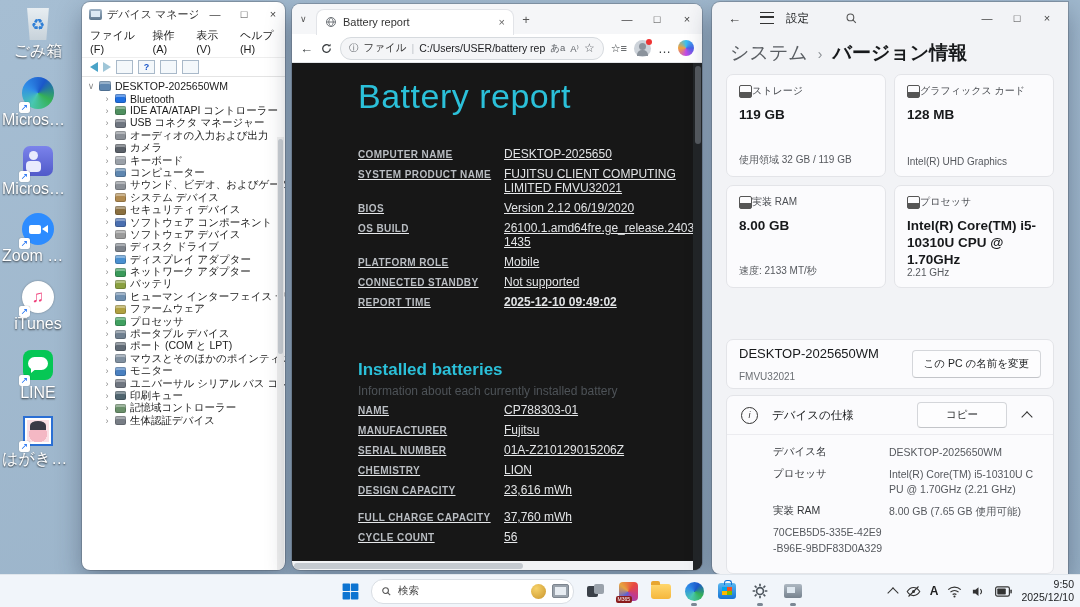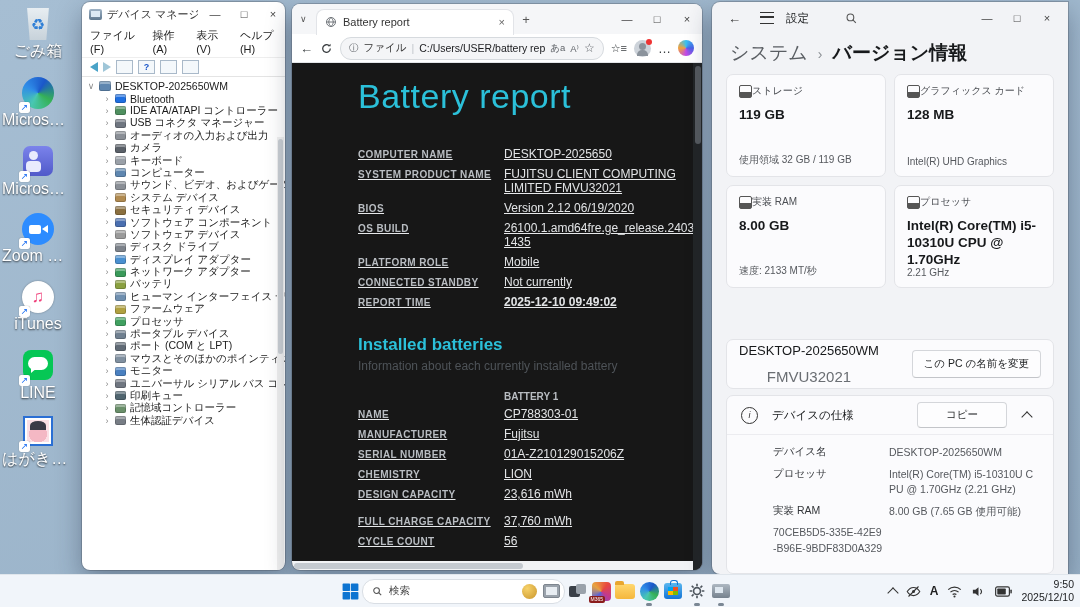--- a/index.html
+++ b/index.html
@@ -74,21 +74,21 @@
   .avatar .dot{position:absolute;right:-1px;top:-1px;width:6px;height:6px;border-radius:50%;background:#e33;}
   .copilot{width:16px;height:16px;border-radius:50%;background:conic-gradient(#39c3f2,#4a63e8,#c24ae8,#f2a13a,#39c3f2);flex:none;}
   .bt-content{position:relative;height:calc(100% - 58px);background:var(--report-bg,#171717);color:#e6e8ea;overflow:hidden;}
   .bt-inner{padding:14px 26px 0 66px;}
   .bt-h1{font-size:34px;font-weight:300;color:var(--report-accent,#2bc0d9);letter-spacing:.5px;}
   .bt-grid{display:grid;grid-template-columns:146px 1fr;row-gap:0;margin-top:28px;text-decoration:underline;}
   .bt-grid .lab{font-size:10px;font-weight:700;color:#b9bdc2;letter-spacing:.4px;padding:4.5px 0;}
   .bt-grid .val{font-size:12px;color:#e2e4e6;padding:3px 0;}
   .bt-row{display:contents;}
   #bt-info .bt-row:nth-of-type(7) .val{font-weight:700;}
-  .bt-h2{margin-top:23px;font-size:17px;font-weight:700;color:var(--report-accent,#2bc0d9);}
+  .bt-h2{margin-top:48px;font-size:17px;font-weight:700;color:var(--report-accent,#2bc0d9);}
   .bt-sub{margin-top:4px;font-size:12px;color:#4e5358;}
   .bt-colhead{display:grid;grid-template-columns:146px 1fr;margin-top:18px;}
   .bt-colhead span{font-size:10px;font-weight:700;color:#b9bdc2;}
   #bt-batt{margin-top:2px;}
   #bt-batt .bt-row:nth-of-type(6) .lab,#bt-batt .bt-row:nth-of-type(6) .val{margin-top:7px;}
   .vscroll{position:absolute;right:0;top:0;width:9px;height:100%;background:#222527;}
   .vscroll .thumb{position:absolute;left:1.5px;top:3px;width:6px;height:78px;border-radius:3px;background:#555a5f;}
   .hscroll{position:absolute;left:0;bottom:0;height:10px;width:calc(100% - 9px);background:#f1f3f5;}
   .hscroll .thumb{position:absolute;left:2px;top:2px;height:6px;width:57%;border-radius:3px;background:#c4cad0;}
 
@@ -106,36 +106,36 @@
   .st-h1 .cur{font-size:19px;font-weight:600;color:#17191b;}
   .cards{position:absolute;left:14px;top:72px;width:calc(100% - 28px);display:grid;grid-template-columns:1fr 1fr;gap:8px;}
   .card{position:relative;height:103px;background:#fbfbfd;border:1px solid #e3e4e8;border-radius:7px;padding:9px 12px;box-sizing:border-box;}
   .card .head{display:flex;align-items:center;gap:0;font-size:10px;color:#4c4f54;}
   .card-ico{width:11px;height:11px;border:1.4px solid #555;border-radius:2px;flex:none;background:linear-gradient(180deg,transparent 55%,#555 55%);}
   .card .big{margin-top:9px;font-size:13.5px;font-weight:700;color:#17191b;line-height:1.25;}
   .card .foot{position:absolute;left:12px;bottom:9px;right:10px;font-size:10px;color:#55585d;white-space:nowrap;overflow:hidden;}
   .panel{position:absolute;left:14px;width:calc(100% - 28px);background:#fbfbfd;border:1px solid #e3e4e8;border-radius:7px;box-sizing:border-box;}
   #dev-panel{top:337px;height:50px;display:flex;align-items:center;padding:0 12px;}
   #dev-panel .nm{font-size:13px;color:#17191b;}
-  #dev-panel .md{font-size:15px;color:#6a6e73;margin-top:10px;text-align:center;}
+  #dev-panel .md{font-size:10px;color:#6a6e73;margin-top:10px;}
   .btn{margin-left:auto;background:#fdfdfe;border:1px solid #d4d6da;border-bottom-color:#c3c5c9;border-radius:4px;font-size:10.5px;color:#1b1d1f;padding:6px 11px;}
   #spec-panel{top:393px;height:179px;overflow:hidden;}
   .spec-head{display:flex;align-items:center;height:38px;padding:0 14px;border-bottom:1px solid #ececf0;}
   .info-circ{width:15px;height:15px;border:1.3px solid #333;border-radius:50%;font-size:9px;line-height:15px;text-align:center;color:#333;font-style:italic;margin-right:14px;flex:none;}
   .spec-head .t{font-size:11.5px;color:#17191b;}
   .spec-head .btn{padding:5px 28px;}
   .chev-up{width:7px;height:7px;border-left:1.6px solid #333;border-top:1.6px solid #333;transform:rotate(45deg);margin:3px 8px 0 16px;}
   .spec-rows{padding:10px 16px 0 46px;}
   .spec-row{display:grid;grid-template-columns:112px 1fr;column-gap:4px;margin-bottom:6.5px;}
   .spec-row .lab{font-size:10.5px;color:#33363a;}
   .spec-row .val{font-size:10.5px;color:#55585d;line-height:1.45;word-break:break-all;}
 
   
   .taskbar{position:absolute;left:0;bottom:0;width:100%;height:32px;background:var(--taskbar-bg,#f1f5fa);border-top:1px solid #e0e6ec;display:flex;align-items:center;}
-  .tb-center{position:absolute;left:338px;display:flex;align-items:center;height:100%;}
+  .tb-center{position:absolute;left:338px;display:flex;align-items:center;gap:9px;height:100%;}
   .tb-ic{position:relative;width:24px;height:24px;display:flex;align-items:center;justify-content:center;}
   .rundot{position:absolute;bottom:-3px;left:50%;transform:translateX(-50%);width:6px;height:3px;border-radius:2px;background:#7b8794;}
   .searchbox{display:flex;align-items:center;gap:6px;width:188px;height:23px;border-radius:12px;background:#fff;border:1px solid #d9dee4;padding:0 4px 0 9px;font-size:10.5px;color:#444;}
   .searchbox .sp{flex:1;}
   .coin{width:15px;height:15px;border-radius:50%;background:radial-gradient(circle at 35% 30%,#f7d26a,#c9952c);}
   .minicard{width:15px;height:12px;border-radius:2px;background:#9aa2ab;border:1px solid #7d858e;position:relative;}
   .minicard:before{content:"";position:absolute;inset:2px;background:#e8edf2;}
   .taskview{width:17px;height:15px;position:relative;}
   .taskview:before{content:"";position:absolute;left:0;top:2px;width:11px;height:11px;background:#3a4048;border-radius:2px;}
   .taskview:after{content:"";position:absolute;right:0;top:0;width:10px;height:10px;background:#9aa2ab;border-radius:2px;}
@@ -447,33 +447,29 @@
             <div class="bt-row">
               <span class="lab">OS BUILD</span>
               <span class="val">26100.1.amd64fre.ge_release.240331-1435</span>
             </div>
             <div class="bt-row">
               <span class="lab">PLATFORM ROLE</span>
               <span class="val">Mobile</span>
             </div>
             <div class="bt-row">
               <span class="lab">CONNECTED STANDBY</span>
-              <span class="val">Not currently</span>
+              <span class="val">Not supported</span>
             </div>
             <div class="bt-row">
               <span class="lab">REPORT TIME</span>
               <span class="val">2025-12-10  09:49:02</span>
             </div>
           </div>
         <div class="bt-h2">Installed batteries</div>
         <div class="bt-sub">Information about each currently installed battery</div>
-        <div class="bt-colhead">
-            <span></span>
-            <span>BATTERY 1</span>
-          </div>
         <div class="bt-grid" id="bt-batt" style="margin-top:2px">
 
         <div class="bt-row">
               <span class="lab">NAME</span>
               <span class="val">CP788303-01</span>
             </div>
             <div class="bt-row">
               <span class="lab">MANUFACTURER</span>
               <span class="val">Fujitsu</span>
             </div>

